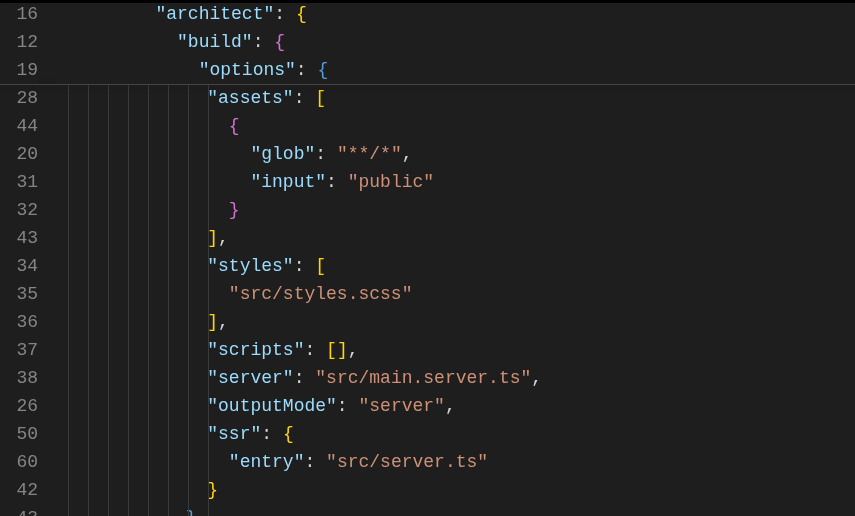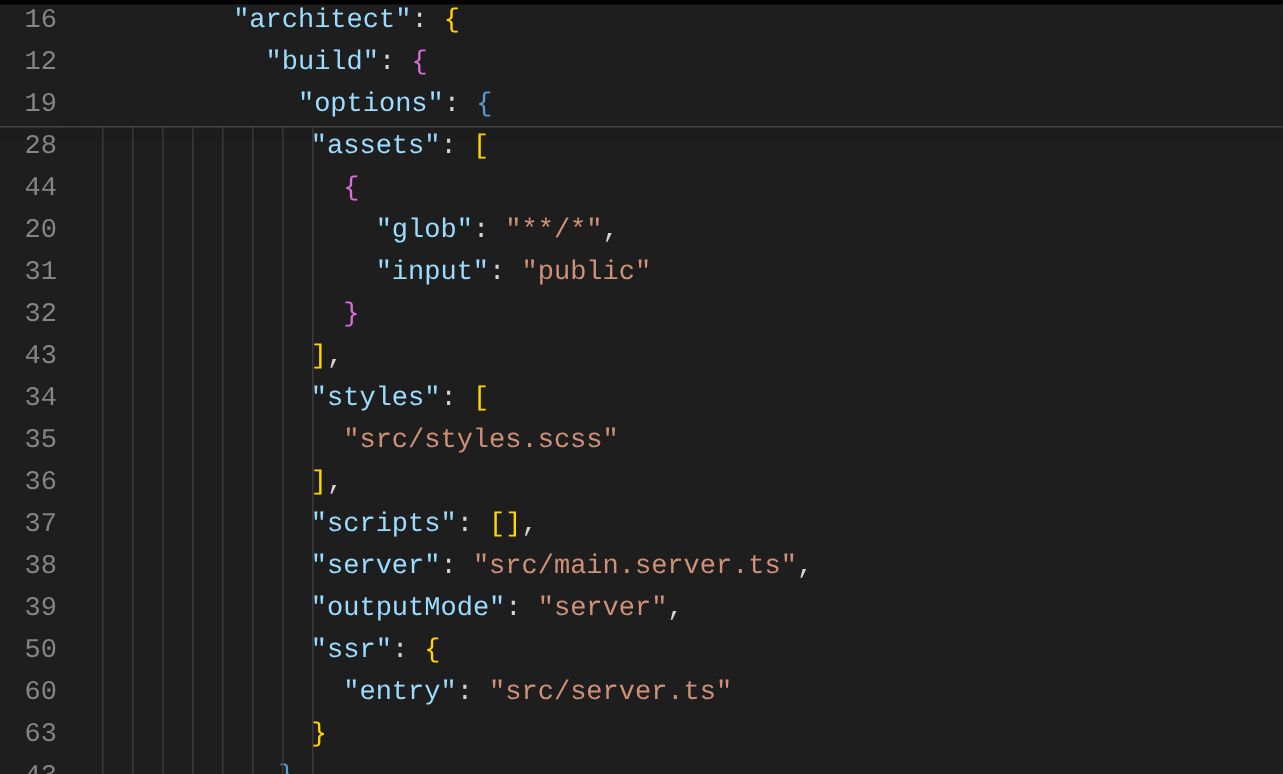--- a/index.html
+++ b/index.html
@@ -97,24 +97,24 @@
     <div class="ln">44</div>
     <div class="ln">20</div>
     <div class="ln">31</div>
     <div class="ln">32</div>
     <div class="ln">43</div>
     <div class="ln">34</div>
     <div class="ln">35</div>
     <div class="ln">36</div>
     <div class="ln">37</div>
     <div class="ln">38</div>
-    <div class="ln">39</div>
+    <div class="ln">26</div>
     <div class="ln">50</div>
     <div class="ln">60</div>
-    <div class="ln">63</div>
+    <div class="ln">42</div>
     <div class="ln">43</div>
   </div>
 
   <div class="code">
 
     <div class="guides" id="guides">
         <div class="guide" style="left: 12px;"></div>
         <div class="guide" style="left: 32px;"></div>
         <div class="guide" style="left: 52px;"></div>
         <div class="guide" style="left: 72px;"></div>

